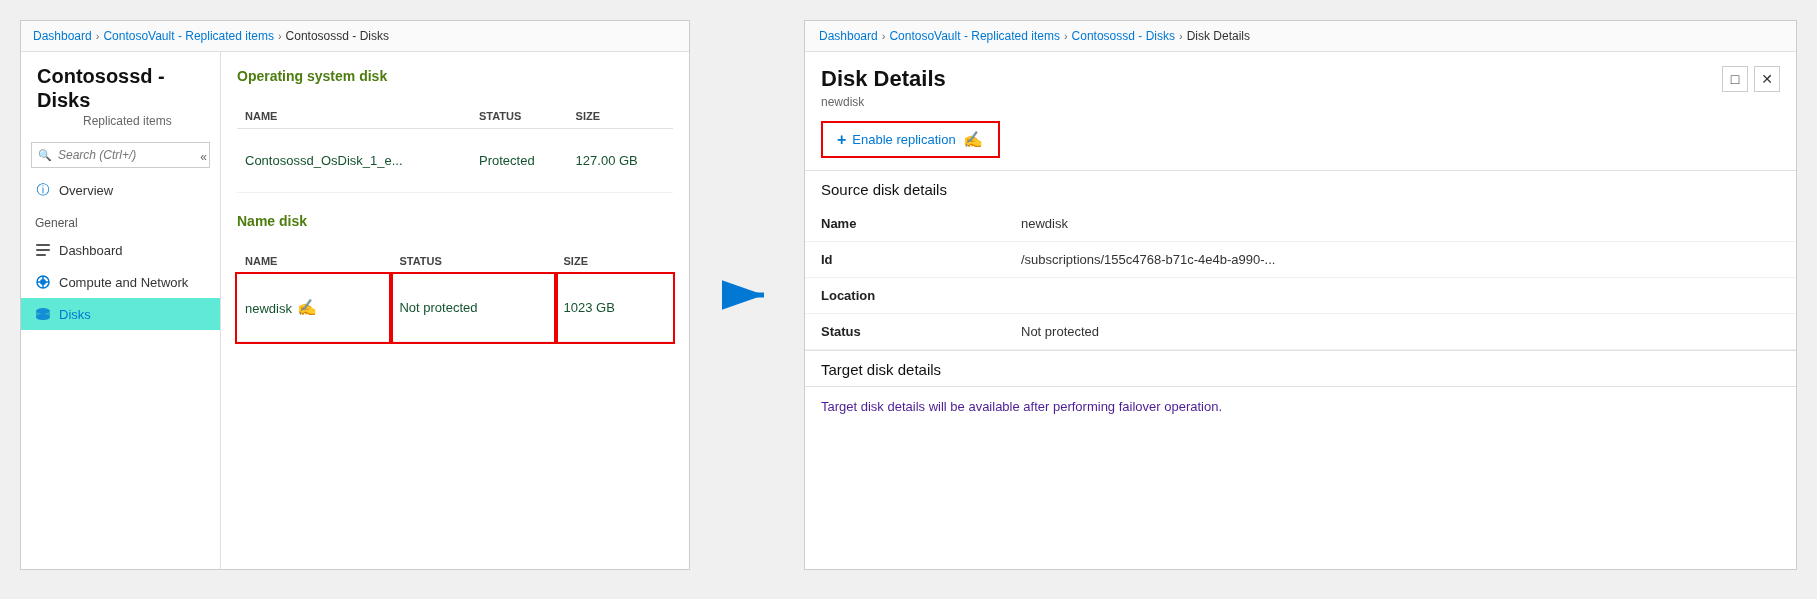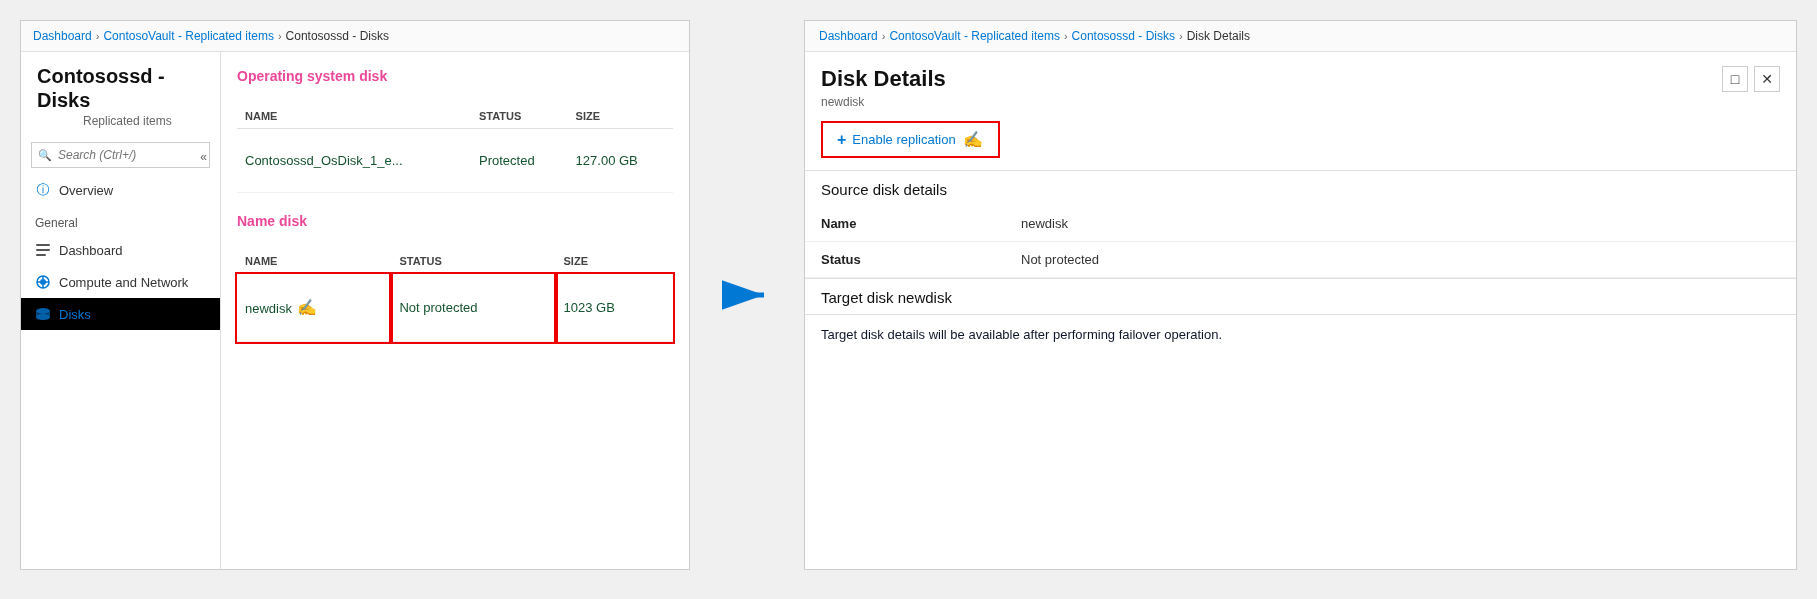--- a/index.html
+++ b/index.html
@@ -108,21 +108,21 @@
     }
     .nav-item {
       display: flex;
       align-items: center;
       gap: 8px;
       padding: 8px 14px;
       cursor: pointer;
       font-size: 13px;
       color: #333;
     }
-    .nav-item.active { background: #000000; color: #0078d4; }
+    .nav-item.active { background: #5eead4; color: #0078d4; }
     .nav-section-label {
       padding: 10px 14px 4px 14px;
       font-size: 12px;
       font-weight: 400;
       color: #555;
     }
     .nav-icon {
       width: 16px;
       height: 16px;
       display: inline-flex;
@@ -131,21 +131,21 @@
       flex-shrink: 0;
     }
     .main-content {
       flex: 1;
       padding: 16px;
       overflow: auto;
     }
     .section-title {
       font-size: 14px;
       font-weight: 600;
-      color: #ec4899;
+      color: #4d7c0f;
       margin-bottom: 10px;
     }
     table {
       width: 100%;
       border-collapse: collapse;
       font-size: 13px;
     }
     thead th {
       text-align: left;
       padding: 6px 8px;
@@ -269,21 +269,21 @@
     .details-table td:first-child {
       font-weight: 600;
       color: #222;
       width: 200px;
     }
     .details-table td:last-child {
       color: #333;
     }
     .target-note {
       padding: 12px 16px;
-      color: #0f172a;
+      color: #4c1d95;
       font-size: 13px;
       border-top: 1px solid #e0e0e0;
     }
     .cursor-hand {
       display: inline-block;
       font-size: 16px;
       margin-left: 2px;
     }
   </style>
 </head>
@@ -428,21 +428,29 @@
       <span class="cursor-hand">✍</span>
     </button>
     <div class="right-section-title">Source disk details</div>
     <table class="details-table">
       <tbody>
         <tr>
           <td>Name</td>
           <td>newdisk</td>
         </tr>
         <tr>
+          <td>Id</td>
+          <td>/subscriptions/155c4768-b71c-4e4b-a990-...</td>
+        </tr>
+        <tr>
+          <td>Location</td>
+          <td></td>
+        </tr>
+        <tr>
           <td>Status</td>
           <td>Not protected</td>
         </tr>
       </tbody>
     </table>
-    <div class="right-section-title">Target disk newdisk</div>
+    <div class="right-section-title">Target disk details</div>
     <div class="target-note">Target disk details will be available after performing failover operation.</div>
   </div>
 </div>
 
 </body></html>

